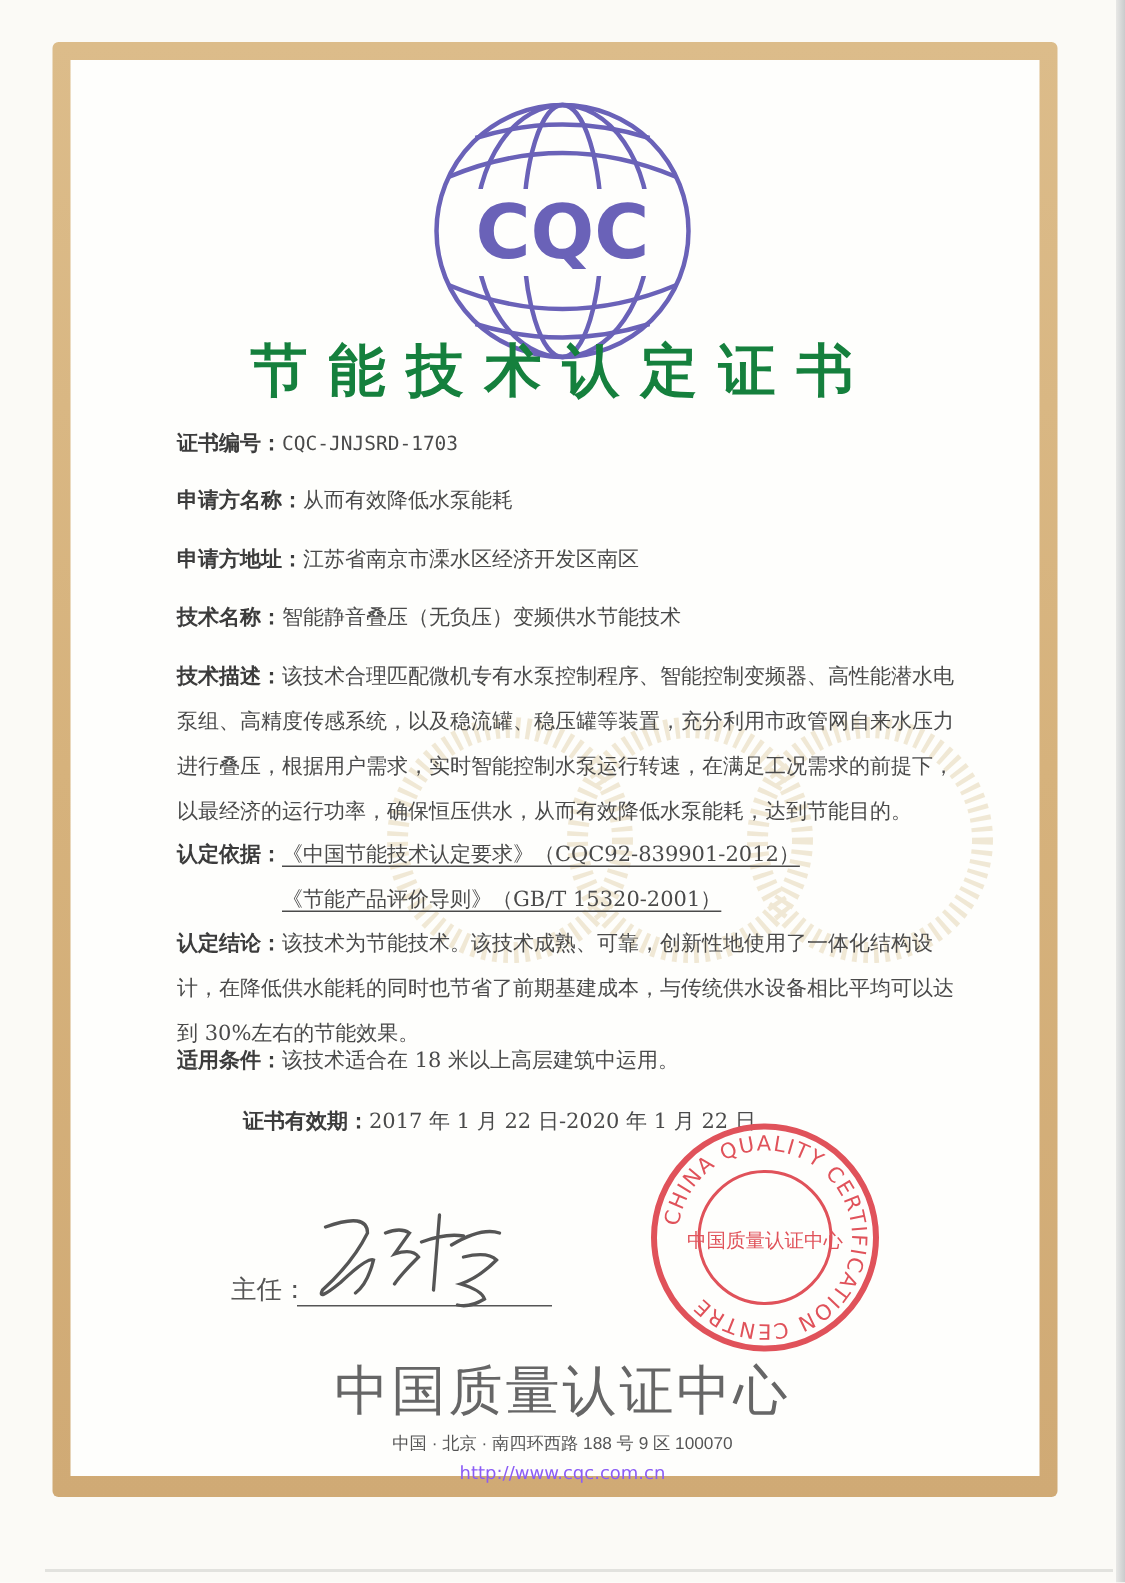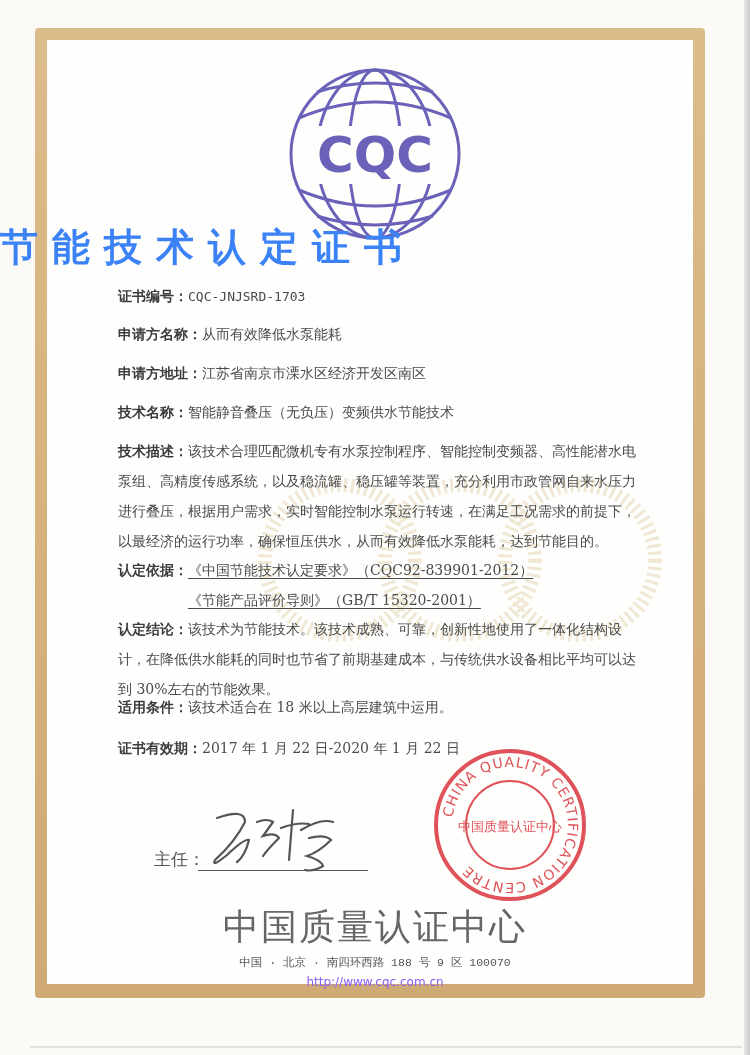--- a/index.html
+++ b/index.html
@@ -27,23 +27,23 @@
     background:#fefefc;
   }
   .watermark {
     position:absolute; left:250px; top:430px; width:420px; height:260px;
     opacity:0.35; pointer-events:none;
   }
   .logo {
     position:absolute; left:287px; top:66px; width:176px; height:176px;
   }
   .title {
-    position:absolute; left:0; right:0; top:222px; 
+    position:absolute; left:0; right:0; top:222px; text-align:center;
     font-family:"DejaVu Sans", sans-serif;
-    font-size:38px; letter-spacing:14px; color:#3b82f6;
+    font-size:38px; letter-spacing:14px; color:#15803d;
     font-weight:bold;
   }
   .field {
     position:absolute; left:118px; width:520px;
     font-size:14px; line-height:30px; color:#4a4a4a;
   }
   .label { font-weight:bold; color:#3c3c3c; font-family:"DejaVu Sans", sans-serif; }
   .mono { font-family:"DejaVu Sans Mono", monospace; font-size:13px; }
   .ul { text-decoration:underline; text-underline-offset:3px; }
   .basis-line2 { padding-left:70px; display:block; }
@@ -59,21 +59,21 @@
   }
   .signature {
     position:absolute; left:205px; top:800px; width:150px; height:80px;
   }
   .org {
     position:absolute; left:0; right:0; top:903px; text-align:center;
     font-family:"DejaVu Sans", sans-serif; font-size:36px; color:#666; letter-spacing:2px;
   }
   .addr {
     position:absolute; left:0; right:0; top:955px; text-align:center;
-    font-family:Liberation Mono, monospace; font-size:11.5px; color:#555;
+    font-family:Liberation Sans, sans-serif; font-size:11.5px; color:#555;
   }
   .url {
     position:absolute; left:0; right:0; top:975px; text-align:center;
     font-family:"DejaVu Sans", sans-serif; font-size:12px; color:#8b5cf6;
   }
 </style>
 </head>
 <body>
 
 <div class="right-edge"></div>
@@ -133,21 +133,21 @@
 </div>
 
 <div class="field" style="top:614px;">
   <span class="label">认定结论：</span><span>该技术为节能技术。该技术成熟、可靠，创新性地使用了一体化结构设计，在降低供水能耗的同时也节省了前期基建成本，与传统供水设备相比平均可以达到 30%左右的节能效果。</span>
 </div>
 
 <div class="field" style="top:692px;">
   <span class="label">适用条件：</span><span>该技术适合在 18 米以上高层建筑中运用。</span>
 </div>
 
-<div class="field" style="top:733px;">
+<div class="field" style="top:733px;margin-left:44px;">
   <span class="label">证书有效期：</span><span>2017 年 1 月 22 日-2020 年 1 月 22 日</span>
 </div>
 
 <svg class="seal" viewBox="0 0 160 160">
   <defs>
     <path id="sealArc" d="M80 80 m-58 0 a58 58 0 1 1 116 0 a58 58 0 1 1 -116 0"></path>
   </defs>
   <circle cx="80" cy="80" r="74" fill="none" stroke="#e0525a" stroke-width="4"></circle>
   <circle cx="80" cy="80" r="44" fill="none" stroke="#e0525a" stroke-width="2"></circle>
   <text font-family="DejaVu Sans, sans-serif" font-size="14" fill="#e0525a" letter-spacing="1">

